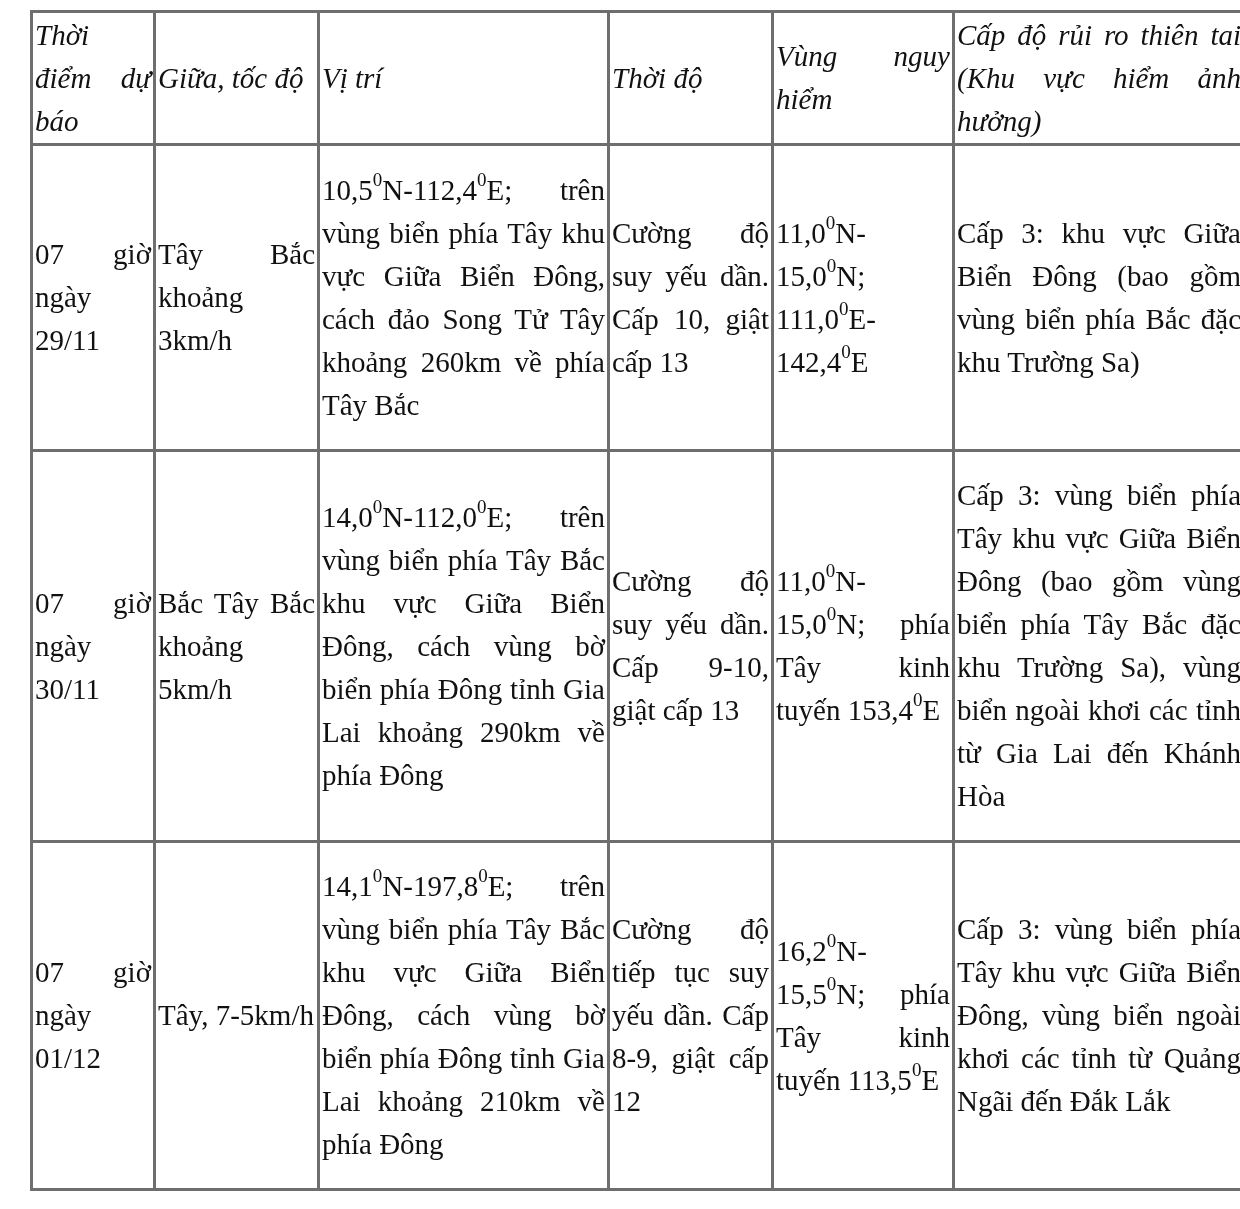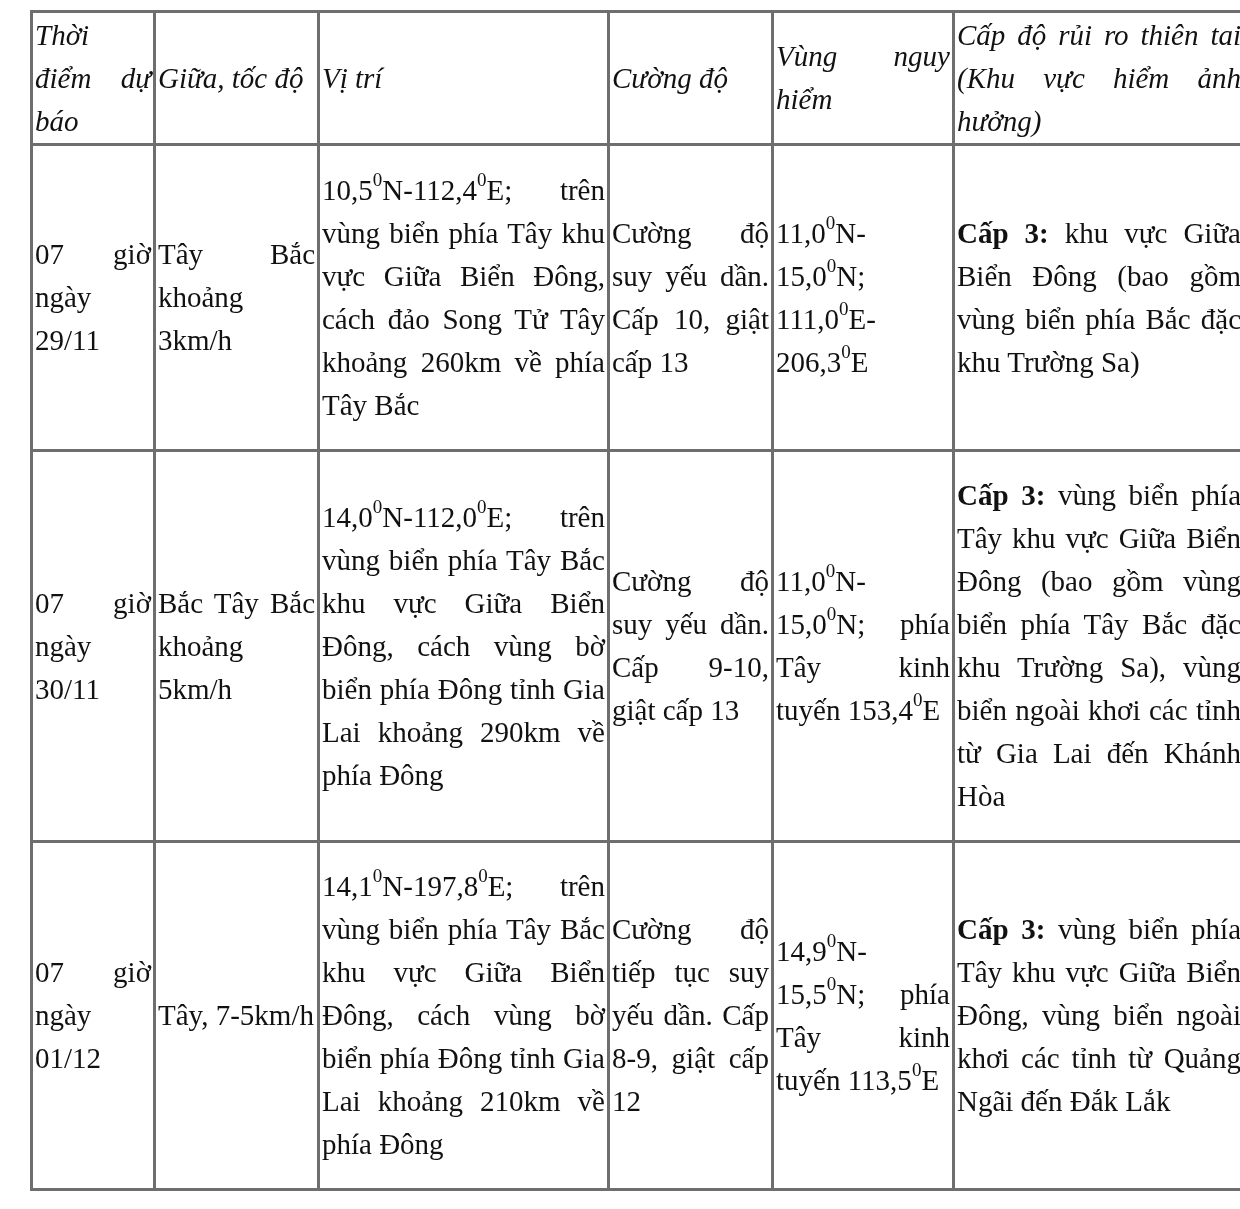--- a/index.html
+++ b/index.html
@@ -23,64 +23,64 @@
     text-align-last: left;
     font-weight: normal;
     word-spacing: 0;
   }
   .forecast-table th { font-style: italic; }
   .hdr-row { height: 133px; }
   .row1 { height: 306px; }
   .row2 { height: 391px; }
   .row3 { height: 348px; }
   sup { font-size: 19px; line-height: 0; position: relative; top: -3px; }
-  b { font-weight: bold; }
+  b { font-weight: normal; }
 </style>
 </head>
 <body>
 
 <table class="forecast-table">
   <colgroup>
     <col style="width:123px">
       <col style="width:164px">
       <col style="width:290px">
     <col style="width:164px">
       <col style="width:181px">
       <col style="width:291px">
   </colgroup>
   <tbody>
       <tr class="hdr-row">
     <th>Thời điểm dự báo</th>
     <th>Giữa, tốc độ</th>
     <th>Vị trí</th>
-    <th>Cường độ</th>
+    <th>Thời độ</th>
     <th>Vùng nguy hiểm</th>
     <th>Cấp độ rủi ro thiên tai (Khu vực hiểm ảnh hưởng)</th>
   </tr>
 
   <tr class="row1">
     <td>07 giờ ngày 29/11</td>
     <td>Tây Bắc khoảng 3km/h</td>
     <td><span>10,5</span><sup>0</sup><span>N</span><span>-</span><span>112,4</span><sup>0</sup><span>E</span><span>; trên vùng biển phía Tây khu vực Giữa Biển Đông, cách đảo Song Tử Tây khoảng 260km về phía Tây Bắc</span></td>
     <td>Cường độ suy yếu dần. Cấp 10, giật cấp 13</td>
-    <td><span>11,0</span><sup>0</sup><span>N</span><span>-</span> <span>15,0</span><sup>0</sup><span>N</span>; <span>111,0</span><sup>0</sup><span>E</span><span>-</span> <span>206,3</span><sup>0</sup><span>E</span></td>
+    <td><span>11,0</span><sup>0</sup><span>N</span><span>-</span> <span>15,0</span><sup>0</sup><span>N</span>; <span>111,0</span><sup>0</sup><span>E</span><span>-</span> <span>142,4</span><sup>0</sup><span>E</span></td>
     <td><b>Cấp 3:</b><span> khu vực Giữa Biển Đông (bao gồm vùng biển phía Bắc đặc khu Trường Sa)</span></td>
   </tr>
 
   <tr class="row2">
     <td>07 giờ ngày 30/11</td>
     <td>Bắc Tây Bắc khoảng 5km/h</td>
     <td><span>14,0</span><sup>0</sup><span>N</span><span>-</span><span>112,0</span><sup>0</sup><span>E</span><span>; trên vùng biển phía Tây Bắc khu vực Giữa Biển Đông, cách vùng bờ biển phía Đông tỉnh Gia Lai khoảng 290km về phía Đông</span></td>
     <td>Cường độ suy yếu dần. Cấp 9-10, giật cấp 13</td>
     <td><span>11,0</span><sup>0</sup><span>N</span><span>-</span> <span>15,0</span><sup>0</sup><span>N</span><span>; phía Tây kinh tuyến </span><span>153,4</span><sup>0</sup><span>E</span></td>
     <td><b>Cấp 3:</b><span> vùng biển phía Tây khu vực Giữa Biển Đông (bao gồm vùng biển phía Tây Bắc đặc khu Trường Sa), vùng biển ngoài khơi các tỉnh từ Gia Lai đến Khánh Hòa</span></td>
   </tr>
 
   <tr class="row3">
     <td>07 giờ ngày 01/12</td>
     <td>Tây, 7-5km/h</td>
     <td><span>14,1</span><sup>0</sup><span>N</span><span>-</span><span>197,8</span><sup>0</sup><span>E</span><span>; trên vùng biển phía Tây Bắc khu vực Giữa Biển Đông, cách vùng bờ biển phía Đông tỉnh Gia Lai khoảng 210km về phía Đông</span></td>
     <td>Cường độ tiếp tục suy yếu dần. Cấp 8-9, giật cấp 12</td>
-    <td><span>14,9</span><sup>0</sup><span>N</span><span>-</span> <span>15,5</span><sup>0</sup><span>N</span><span>; phía Tây kinh tuyến </span><span>113,5</span><sup>0</sup><span>E</span></td>
+    <td><span>16,2</span><sup>0</sup><span>N</span><span>-</span> <span>15,5</span><sup>0</sup><span>N</span><span>; phía Tây kinh tuyến </span><span>113,5</span><sup>0</sup><span>E</span></td>
     <td><b>Cấp 3:</b><span> vùng biển phía Tây khu vực Giữa Biển Đông, vùng biển ngoài khơi các tỉnh từ Quảng Ngãi đến Đắk Lắk</span></td>
   </tr>
 </tbody>
   </table>
 
 </body></html>

